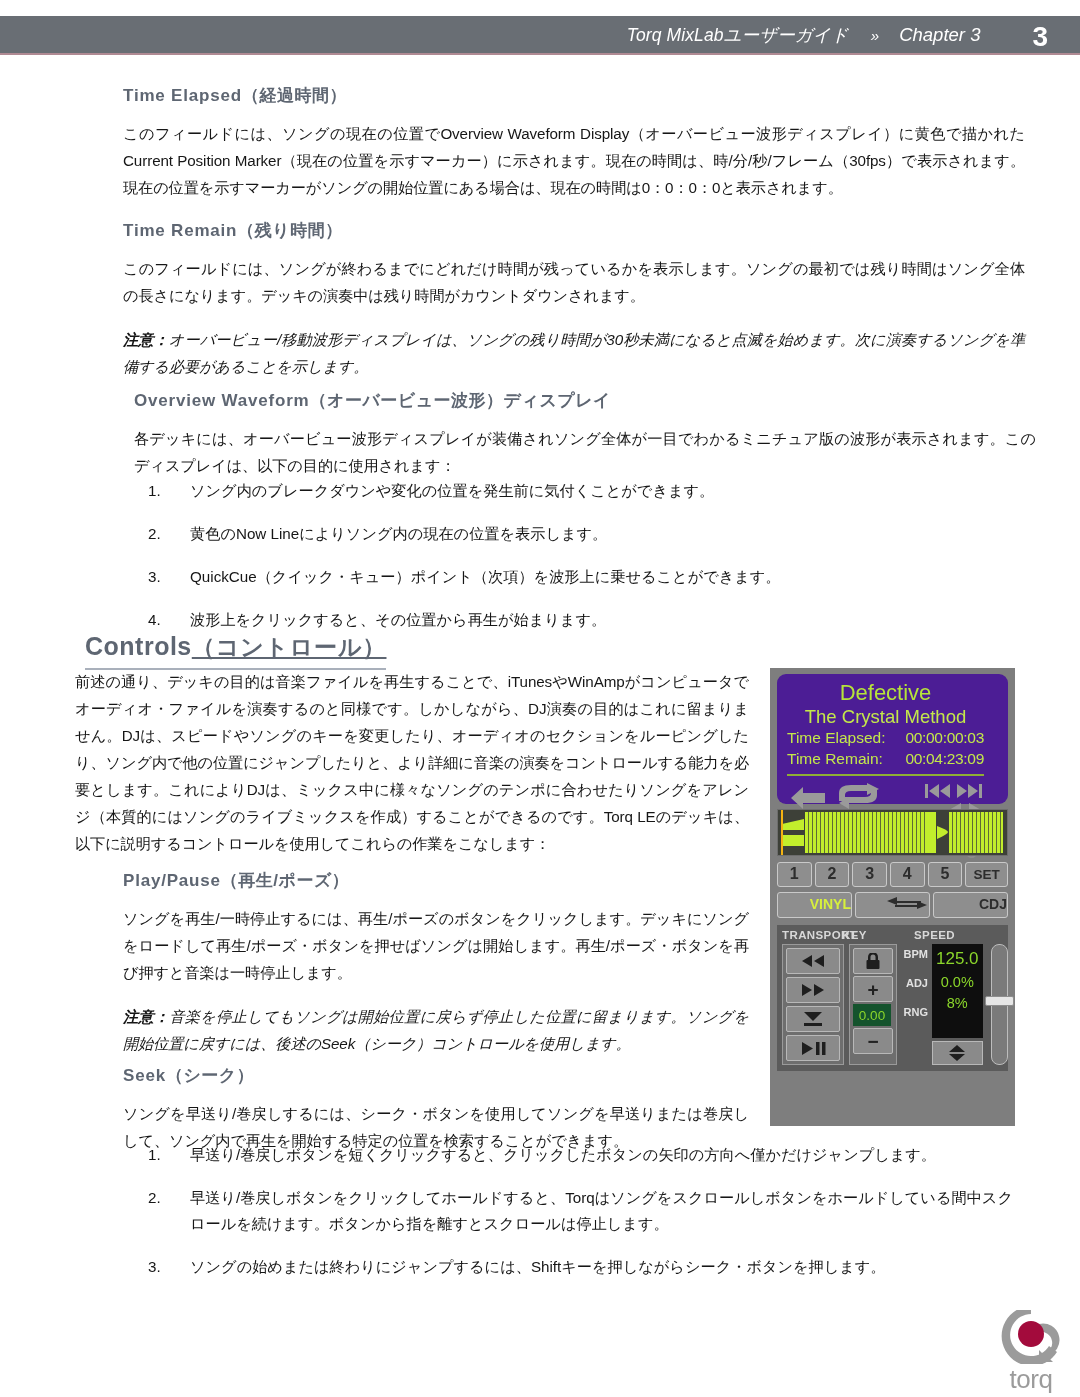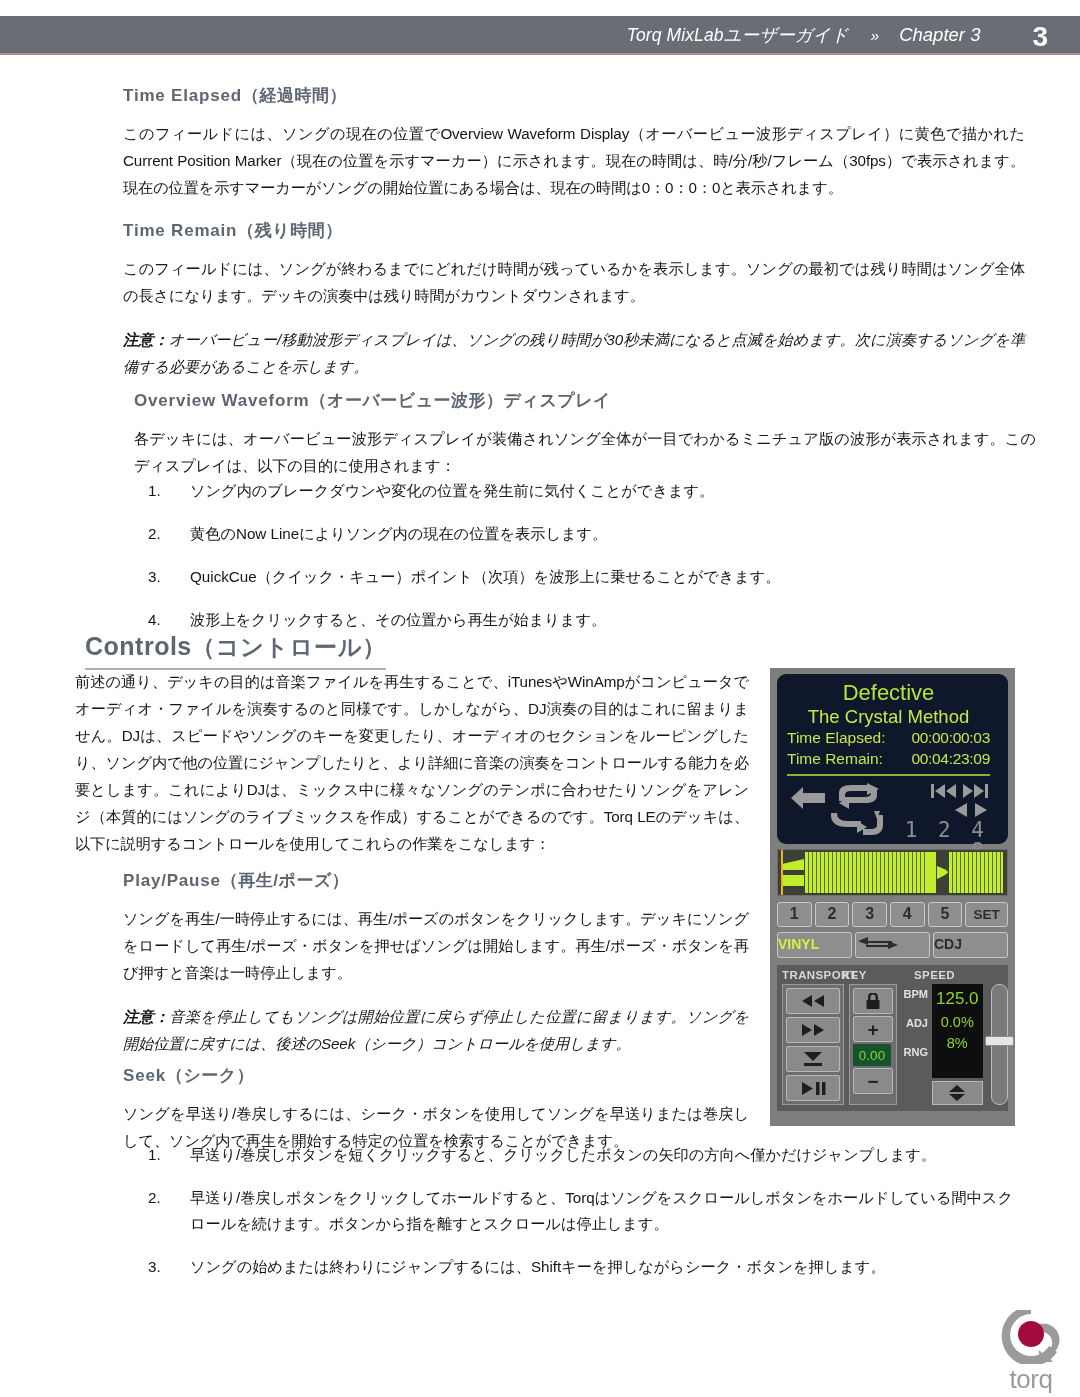--- a/index.html
+++ b/index.html
@@ -121,39 +121,39 @@
   
   .controls-head {
     font-size: 25px;
     font-weight: bold;
     color: #5e6672;
     letter-spacing: 0.5px;
     padding-bottom: 5px;
     border-bottom: 2px solid #a9b0bb;
     display: inline-block;
   }
-  .controls-head .jp { font-size: 23px; letter-spacing: 1px; }
+  .controls-head .jp { font-size: 23px; letter-spacing: 1px; text-decoration: underline; }
 
   
   .deck {
     position: absolute;
     left: 770px;
     top: 668px;
     width: 245px;
     height: 458px;
     background: #7e7e7e;
     box-sizing: border-box;
     padding: 6px 7px;
   }
   .deck-display {
-    background: #0f172a;
+    background: #4c1d95;
     border-radius: 9px;
-    height: 170px;
+    height: 130px;
     box-sizing: border-box;
-    padding: 6px 16px 0 8px;
+    padding: 6px 22px 0 8px;
     position: relative;
   }
   .d-title {
     color: #b6e43a;
     font-size: 22px;
     text-align: center;
     line-height: 1.15;
     font-weight: normal;
   }
   .d-artist {
@@ -234,21 +234,21 @@
   .deck-moderow {
     display: flex;
     gap: 3px;
     margin-top: 5px;
   }
   .mode-btn {
     flex: 1;
     background: #8e8e8e;
     border: 1px solid #c9c9c9;
     border-radius: 3px;
-    text-align: left;
+    text-align: right;
     font-size: 14px;
     font-weight: bold;
     color: #2d2d2d;
     padding: 3px 0 4px 0;
     box-sizing: border-box;
   }
   .mode-btn.active { color: #d7f03c; }
 
   .deck-lower {
     margin-top: 7px;

